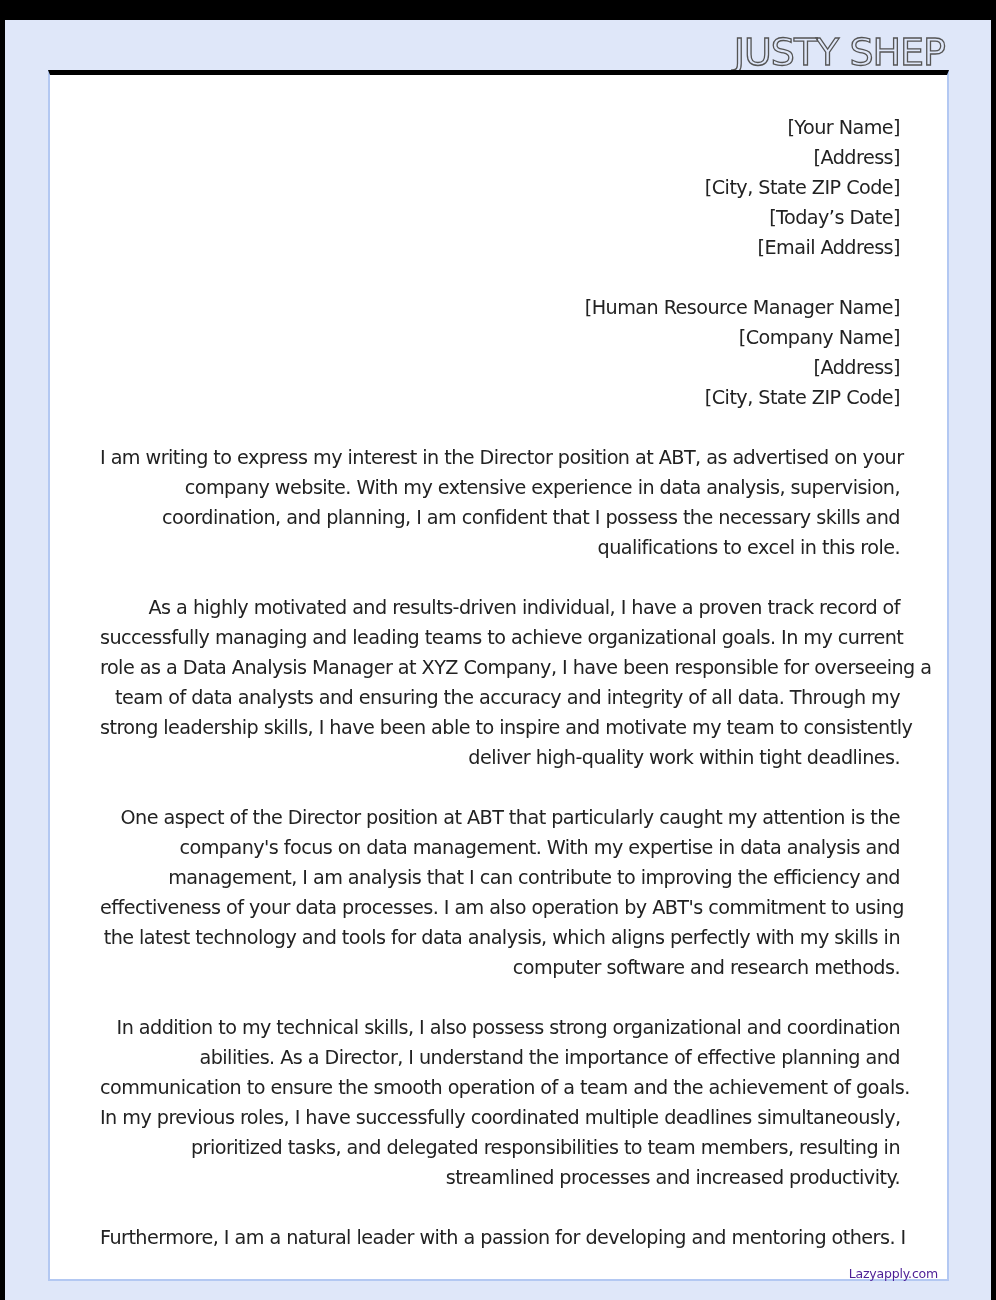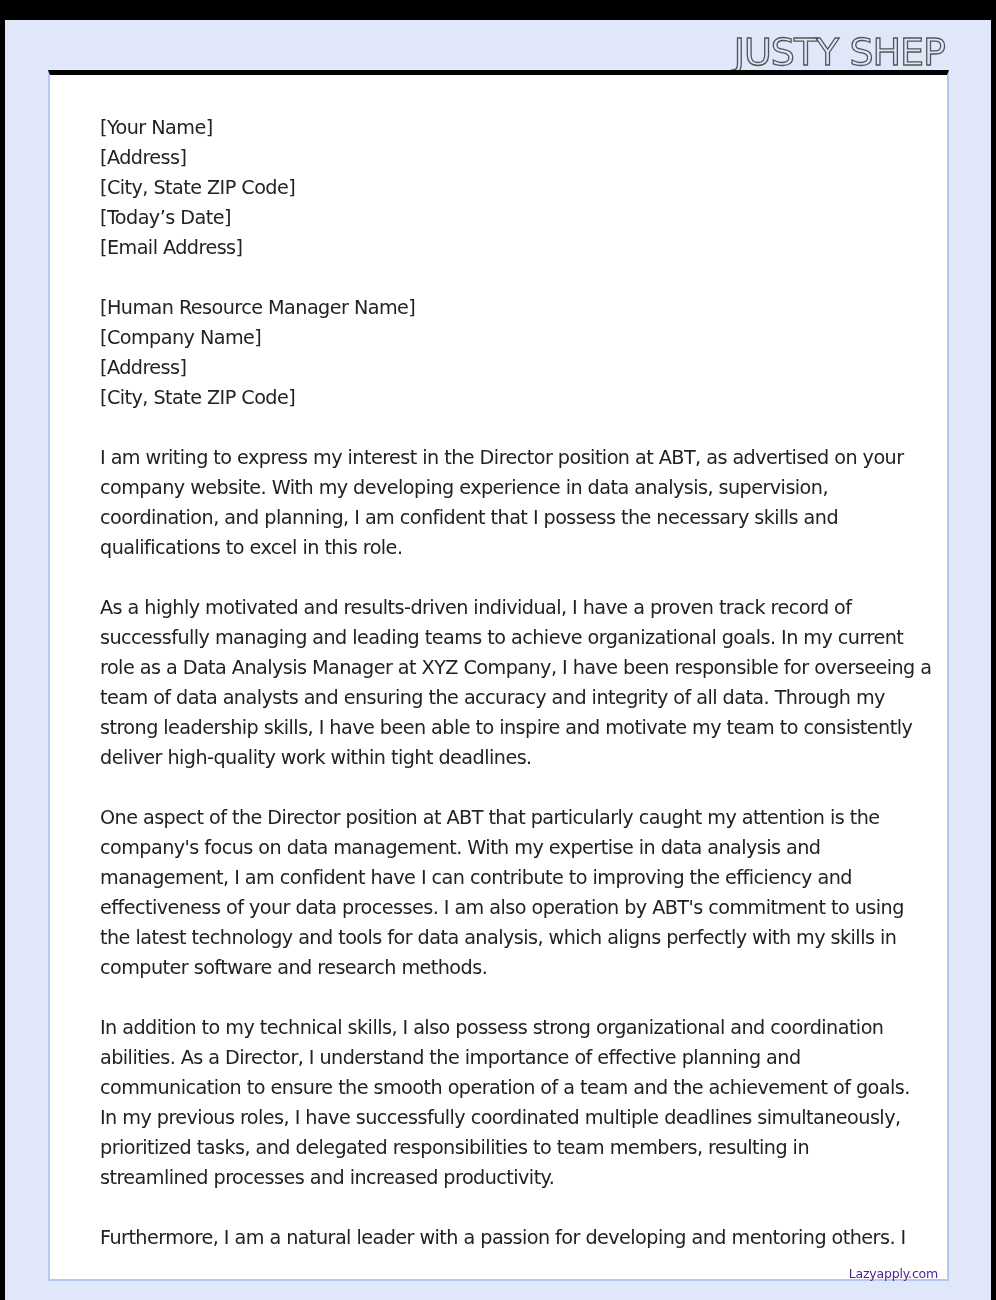--- a/index.html
+++ b/index.html
@@ -26,21 +26,21 @@
     border-top:5px solid #000;
     border-left:2px solid #b3c8f2;
     border-right:2px solid #b3c8f2;
     border-bottom:2px solid #b3c8f2;
   }
   .content {
     position:absolute; left:95px; top:93px; width:800px;
     font-size:19.2px; line-height:30px; color:#222;
     letter-spacing:-0.55px;
   }
-  .line { white-space:nowrap; }
+  .line { white-space:nowrap;text-align:right; }
   .block { margin:0 0 30px 0; }
   p { margin:0 0 30px 0; }
   .watermark {
     position:absolute; right:53px; top:1246px;
     font-size:12.5px; color:#4c1d95; letter-spacing:-0.2px;
   }
 </style>
 </head>
 <body>
 
@@ -61,38 +61,38 @@
     <div class="block">
       <div class="line">[Human Resource Manager Name]</div>
       <div class="line">[Company Name]</div>
       <div class="line">[Address]</div>
       <div class="line">[City, State ZIP Code]</div>
     </div>
 
 
     <p>
       <span class="line" style="display:block">I am writing to express my interest in the Director position at ABT, as advertised on your</span>
-      <span class="line" style="display:block">company website. With my developing experience in data analysis, supervision,</span>
+      <span class="line" style="display:block">company website. With my extensive experience in data analysis, supervision,</span>
       <span class="line" style="display:block">coordination, and planning, I am confident that I possess the necessary skills and</span>
       <span class="line" style="display:block">qualifications to excel in this role.</span>
     </p>
 
     <p>
       <span class="line" style="display:block">As a highly motivated and results-driven individual, I have a proven track record of</span>
       <span class="line" style="display:block">successfully managing and leading teams to achieve organizational goals. In my current</span>
       <span class="line" style="display:block">role as a Data Analysis Manager at XYZ Company, I have been responsible for overseeing a</span>
       <span class="line" style="display:block">team of data analysts and ensuring the accuracy and integrity of all data. Through my</span>
       <span class="line" style="display:block">strong leadership skills, I have been able to inspire and motivate my team to consistently</span>
       <span class="line" style="display:block">deliver high-quality work within tight deadlines.</span>
     </p>
 
     <p>
       <span class="line" style="display:block">One aspect of the Director position at ABT that particularly caught my attention is the</span>
       <span class="line" style="display:block">company's focus on data management. With my expertise in data analysis and</span>
-      <span class="line" style="display:block">management, I am confident have I can contribute to improving the efficiency and</span>
+      <span class="line" style="display:block">management, I am analysis that I can contribute to improving the efficiency and</span>
       <span class="line" style="display:block">effectiveness of your data processes. I am also operation by ABT's commitment to using</span>
       <span class="line" style="display:block">the latest technology and tools for data analysis, which aligns perfectly with my skills in</span>
       <span class="line" style="display:block">computer software and research methods.</span>
     </p>
 
     <p>
       <span class="line" style="display:block">In addition to my technical skills, I also possess strong organizational and coordination</span>
       <span class="line" style="display:block">abilities. As a Director, I understand the importance of effective planning and</span>
       <span class="line" style="display:block">communication to ensure the smooth operation of a team and the achievement of goals.</span>
       <span class="line" style="display:block">In my previous roles, I have successfully coordinated multiple deadlines simultaneously,</span>

